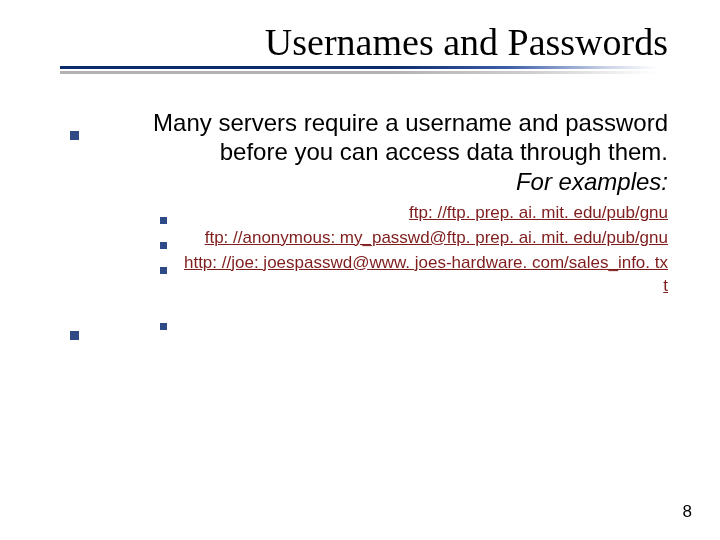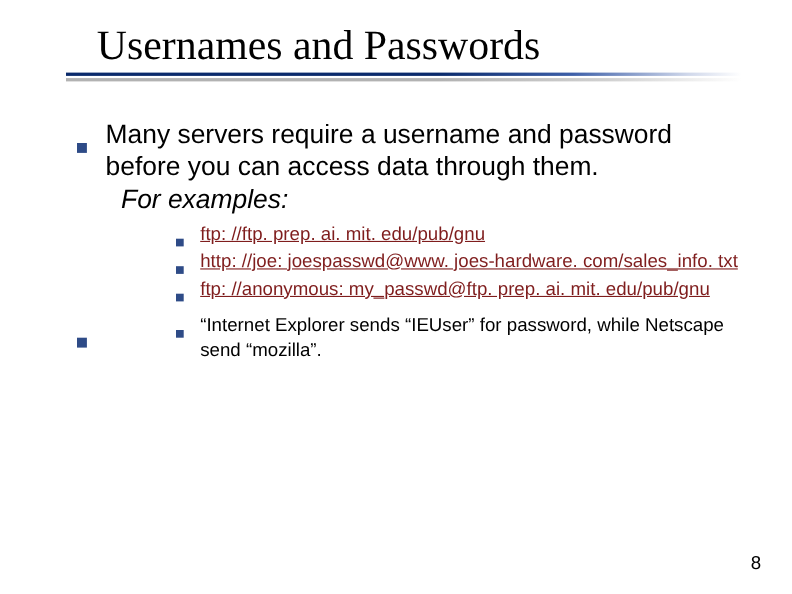--- a/index.html
+++ b/index.html
@@ -10,21 +10,22 @@
     background: #ffffff;
     font-family: Arial, Helvetica, sans-serif;
     color: #000;
     overflow: hidden;
   }
   .slide {
     position: relative;
     width: 720px;
     height: 540px;
     box-sizing: border-box;
-    padding: 20px 36px 20px 40px;
+    padding: 20px 52px 20px 40px;
+    text-align: right;
   }
   .title {
     font-family: "Times New Roman", Times, serif;
     font-size: 38px;
     font-weight: 400;
     margin: 0 0 2px 48px;
   }
   .title-rule-wrap {
     margin-left: 20px;
     margin-right: 10px;
@@ -131,36 +132,35 @@
         <span>before you can access data through them.</span><br>
         <span class="indent-line">For examples:</span>
 
         <ul class="level2">
           <li>
             <span class="bullet"><span class="sq-sm"></span></span>
             <a class="hlink" href="#">ftp: //ftp. prep. ai. mit. edu/pub/gnu</a>
           </li>
           <li>
             <span class="bullet"><span class="sq-sm"></span></span>
-            <a class="hlink" href="#">http: //joe: joespasswd@www. joes-hardware. com/sales_info. txt</a>
+            <a class="hlink" href="#">ftp: //anonymous: my_passwd@ftp. prep. ai. mit. edu/pub/gnu</a>
           </li>
           <li>
             <span class="bullet"><span class="sq-sm"></span></span>
-            <a class="hlink" href="#">ftp: //anonymous: my_passwd@ftp. prep. ai. mit. edu/pub/gnu</a>
+            <a class="hlink" href="#">http: //joe: joespasswd@www. joes-hardware. com/sales_info. txt</a>
           </li>
         </ul>
       </li>
 
       <li>
         <span class="bullet"><span class="sq"></span></span>
 
         <ul class="level2">
           <li>
             <span class="bullet"><span class="sq-sm"></span></span>
-            <span>“Internet Explorer sends “IEUser” for password, while Netscape send “mozilla”.</span>
           </li>
         </ul>
       </li>
 
     </ul>
   </div>
 
   <div class="pagenum">8</div>
 </div>
 

